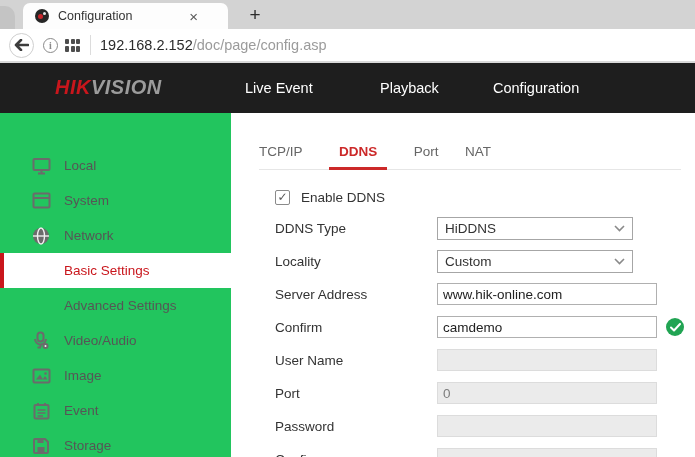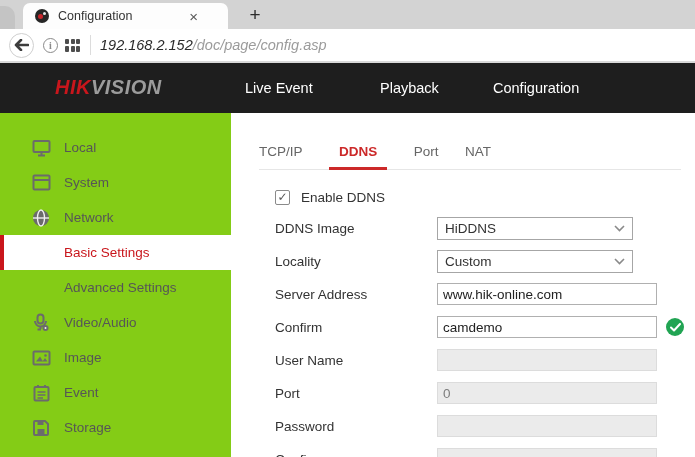--- a/index.html
+++ b/index.html
@@ -85,21 +85,21 @@
   .grid-icon {
     width: 15px; height: 13px; margin-left: 7px;
     display: grid; grid-template-columns: 1fr 1fr 1fr;
     grid-template-rows: 1fr 1fr; gap: 1.5px; flex: 0 0 auto;
   }
   .grid-icon span { background: #4d4d4d; border-radius: 1px; }
   .url-separator {
     width: 1px; height: 20px; background: #dcdcdc;
     margin: 0 9px 0 10px; flex: 0 0 auto;
   }
-  .url-text { font-size: 14.5px; white-space: nowrap; font-style: italic; }
+  .url-text { font-size: 14.5px; white-space: nowrap; }
   .url-host { color: #2b2b2b; }
   .url-path { color: #9b9b9b; }
 
   
   .site-header {
     height: 50px;
     background: #1e1e1e;
     position: relative;
   }
   .logo {
@@ -115,22 +115,22 @@
     color: #ffffff; font-size: 14.5px;
   }
   .nav-liveview { left: 245px; }
   .nav-playback { left: 380px; }
   .nav-configuration { left: 493px; }
 
   
   .main { display: flex; height: 344px; }
 
   .sidebar {
-    width: 231px; background: #84cc16;
-    padding-top: 17px; flex: 0 0 auto;
+    width: 231px; background: #22c55e;
+    padding-top: 35px; flex: 0 0 auto;
   }
   .side-item {
     height: 35px; display: flex; align-items: center;
     padding-left: 31px; color: #565656; font-size: 13.5px;
     position: relative;
   }
   .side-item .icon {
     width: 20px; height: 20px; margin-right: 13px;
     display: flex; align-items: center; justify-content: center;
     flex: 0 0 auto;
@@ -351,21 +351,21 @@
     <div class="form-area">
 
       <div class="checkbox-row">
         <span class="checkbox">✓</span>
         <span class="checkbox-label">Enable DDNS</span>
       </div>
 
       <div class="form-rows">
 
         <div class="form-row">
-          <span class="form-label">DDNS Image</span>
+          <span class="form-label">DDNS Type</span>
           <div class="select-box">
             <span class="select-value">HiDDNS</span>
             <svg width="11" height="7" viewBox="0 0 11 7">
               <path d="M1 1 L5.5 5.5 L10 1" stroke="#8a8a8a" stroke-width="1.6" fill="none"></path>
             </svg>
           </div>
         </div>
 
         <div class="form-row">
           <span class="form-label">Locality</span>

